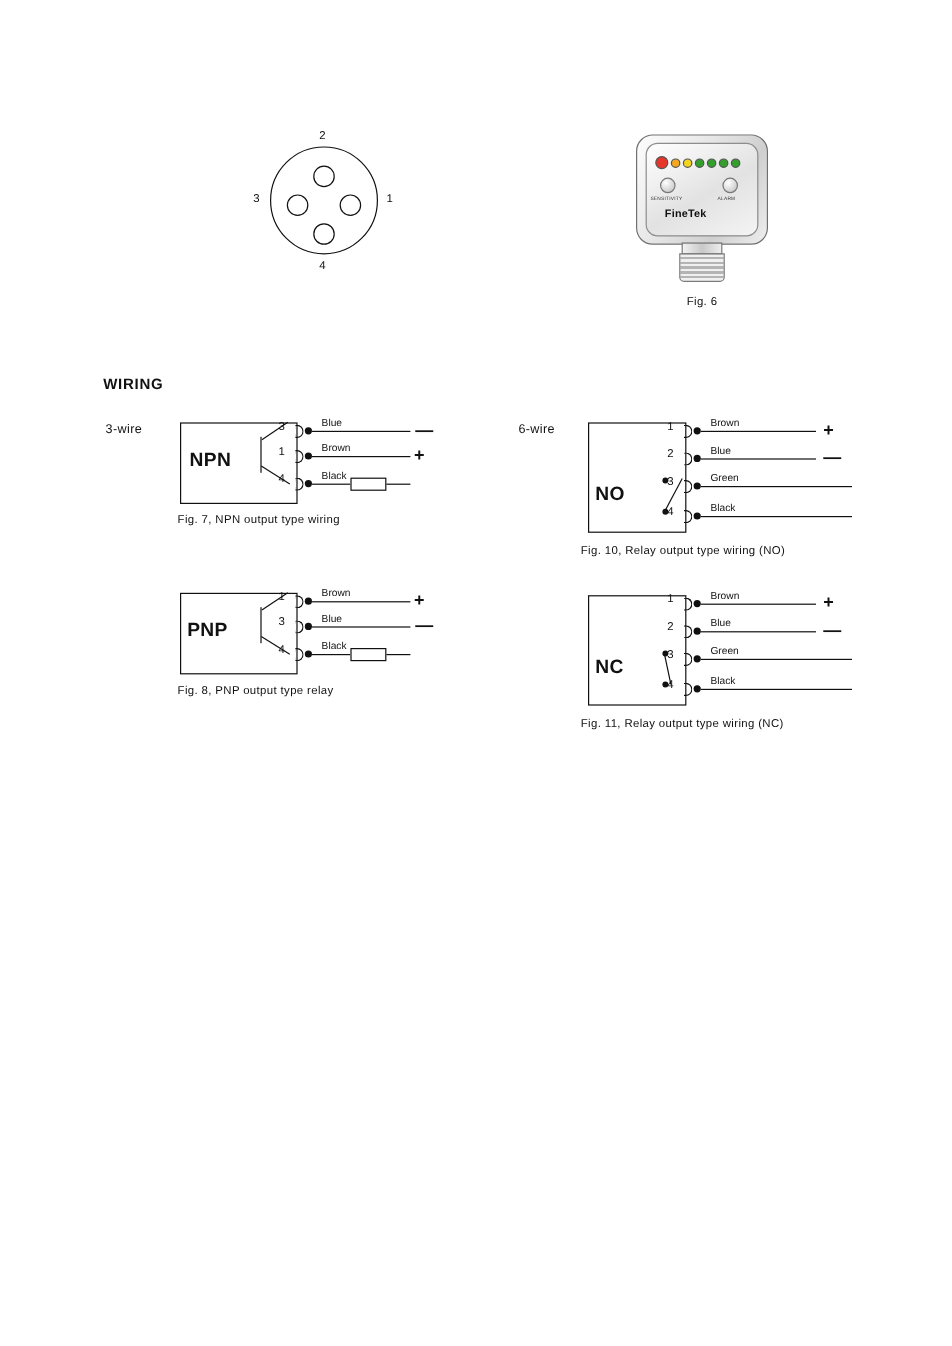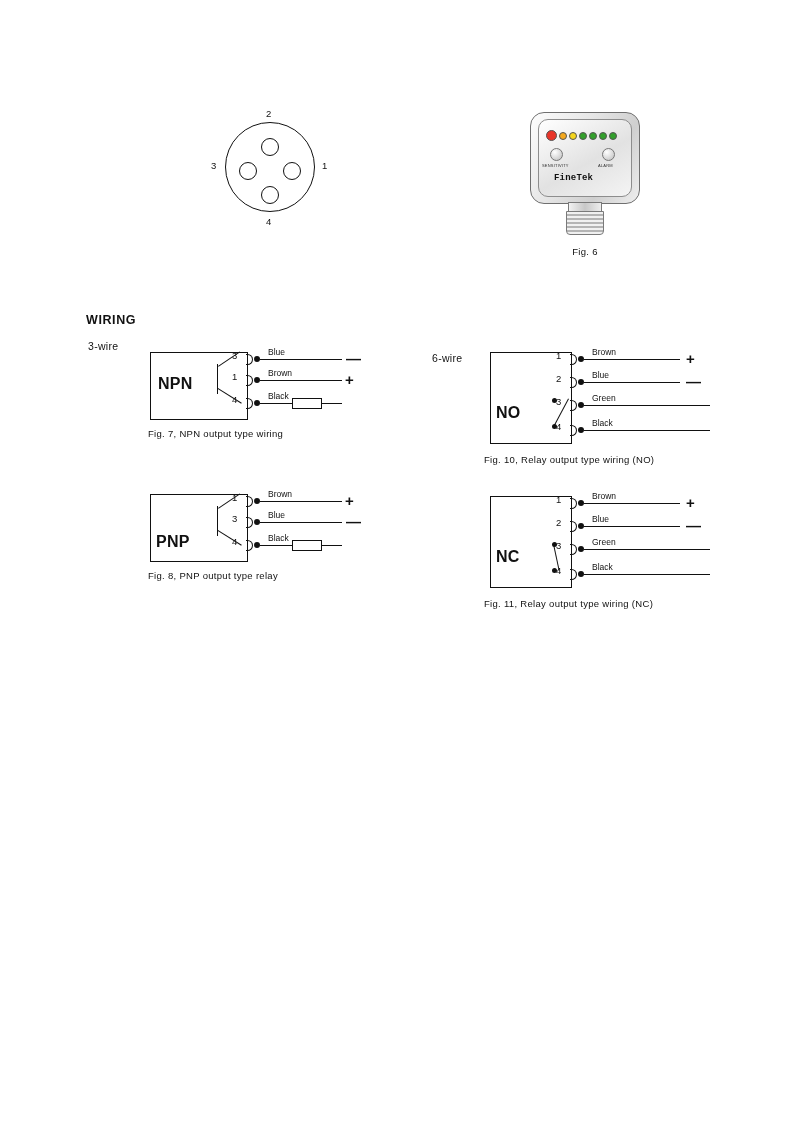--- a/index.html
+++ b/index.html
@@ -149,21 +149,21 @@
     letter-spacing: 0.2px;
   }
   #knob-left-label { left: 22px; top: 53px; }
   #knob-right-label { left: 78px; top: 53px; }
   #brand {
     position: absolute;
     left: 34px;
     top: 63px;
     font-size: 9px;
     font-weight: bold;
-    font-family: Liberation Mono, monospace;
+    font-family: Liberation Sans, sans-serif;
     color: #111;
     letter-spacing: 0.2px;
   }
   #device-neck {
     position: absolute;
     left: 48px;
     top: 92px;
     width: 34px;
     height: 10px;
     background: linear-gradient(90deg,#f2f2f2,#c8c8c8,#ededed);
@@ -326,21 +326,21 @@
       <div id="device-neck"></div>
       <div id="device-thread"></div>
     </div>
     <div class="fig-caption">
       <span class="line">Fig. 6</span>
     </div>
   </div>
 
   <div id="wiring-heading">WIRING</div>
 
-  <div class="side-label" style="left:88px; top:340px;">3-wire</div>
+  <div class="side-label" style="left:88px; top:352px;">3-wire</div>
   <div class="side-label" style="left:432px; top:352px;">6-wire</div>
 
   <div class="wire-fig" id="fig7" style="left:150px; top:348px; width:230px; height:100px;">
     <div class="box" style="left:0px; top:4px; width:98px; height:68px;"></div>
     <div class="box-text" style="left:8px; top:27px;">NPN</div>
 
     <div class="diag" style="left:68px; top:18px; width:26px; transform:rotate(-34deg);"></div>
     <div class="diag" style="left:68px; top:40px; width:28px; transform:rotate(32deg);"></div>
     <div class="diag" style="left:68px; top:16px; width:30px; transform:rotate(90deg);"></div>
 
@@ -364,21 +364,21 @@
     <div class="lead-line" style="left:110px; top:55px; width:32px;"></div>
     <div class="resistor" style="left:142px; top:50px;"></div>
     <div class="lead-line" style="left:172px; top:55px; width:20px;"></div>
     <div class="wire-name" style="left:118px; top:43px;">Black</div>
 
     <div class="fig-sub" style="left:-2px; top:80px;">Fig. 7, NPN output type wiring</div>
   </div>
 
   <div class="wire-fig" id="fig8" style="left:150px; top:490px; width:230px; height:100px;">
     <div class="box" style="left:0px; top:4px; width:98px; height:68px;"></div>
-    <div class="box-text" style="left:6px; top:27px;margin-top:16px;">PNP</div>
+    <div class="box-text" style="left:6px; top:27px;">PNP</div>
     <div class="diag" style="left:68px; top:18px; width:26px; transform:rotate(-34deg);"></div>
     <div class="diag" style="left:68px; top:40px; width:28px; transform:rotate(32deg);"></div>
     <div class="diag" style="left:68px; top:16px; width:30px; transform:rotate(90deg);"></div>
 
     <div class="term-num" style="left:82px; top:2px;">1</div>
     <div class="term-arc" style="left:96px; top:6px;"></div>
     <div class="term-dot" style="left:104px; top:8px;"></div>
     <div class="lead-line" style="left:110px; top:11px; width:82px;"></div>
     <div class="wire-name" style="left:118px; top:-1px;">Brown</div>
     <div class="sign" style="left:195px; top:3px;">+</div>

